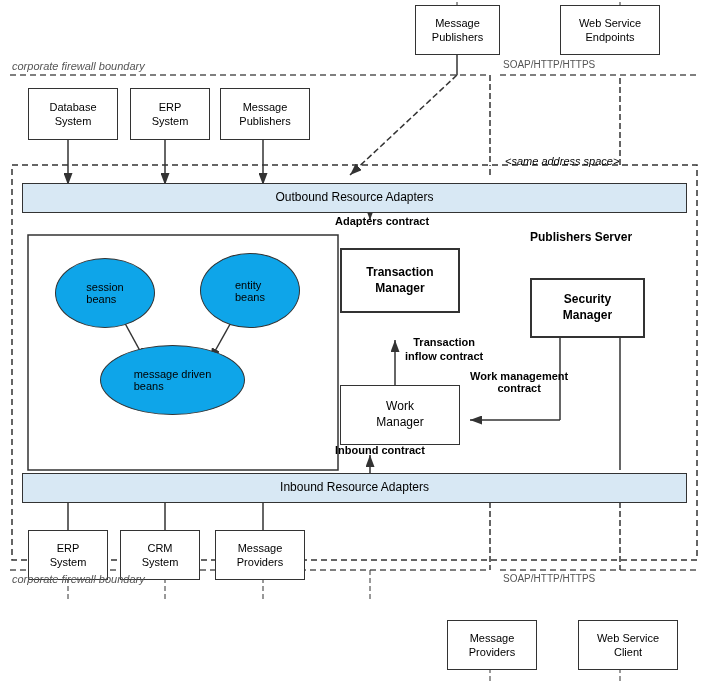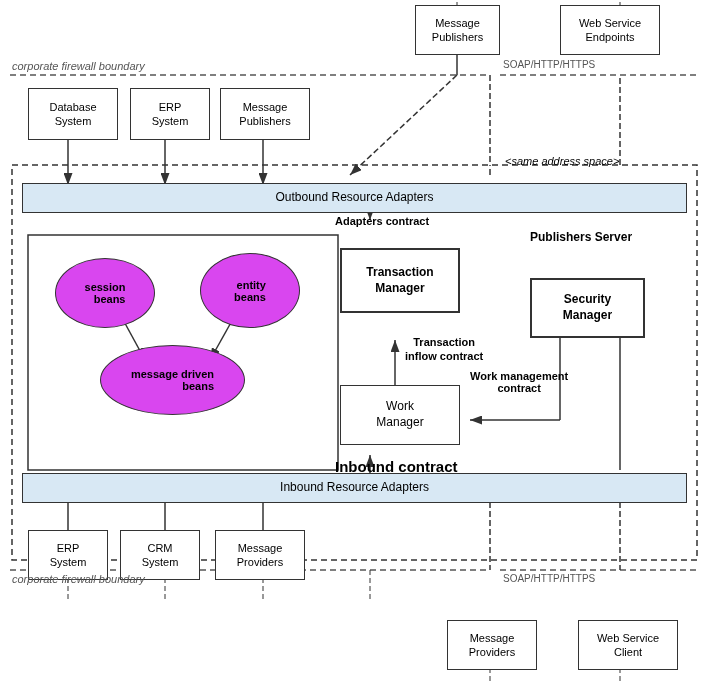--- a/index.html
+++ b/index.html
@@ -33,26 +33,25 @@
 
     .box-light-blue {
       background: #d8e8f4;
     }
 
     
     .ellipse {
       position: absolute;
       border: 1.5px solid #333;
       border-radius: 50%;
-      background: #d946ef;
+      background: #0ea5e9;
       display: flex;
       align-items: center;
       justify-content: center;
-      text-align: right;
-      font-weight: bold;
+      text-align: left;
     }
 
     
     .label {
       position: absolute;
       font-size: 11px;
       text-align: center;
       background: transparent;
     }
 
@@ -193,21 +192,21 @@
   <div class="label" style="left:470px; top:370px; font-size:11px; font-weight:bold;">Work management<br>contract</div>
 
   <div class="label" style="left:65px; top:440px; font-size:12px; font-weight:bold;margin-top:41px;">Application</div>
 
   <div class="ellipse" style="left:55px; top:258px; width:100px; height:70px; font-size:11px;">session<br>beans</div>
 
   <div class="ellipse" style="left:200px; top:253px; width:100px; height:75px; font-size:11px;">entity<br>beans</div>
 
   <div class="ellipse" style="left:100px; top:345px; width:145px; height:70px; font-size:11px;">message driven<br>beans</div>
 
-  <div class="label" style="left:335px; top:458px; font-size:15px; font-weight:bold;">Inbound contract</div>
+  <div class="label" style="left:335px; top:444px; font-size:11px; font-weight:bold;">Inbound contract</div>
 
   <div class="box box-light-blue" style="left:22px; top:473px; width:665px; height:30px; font-size:12px;">
     <span>Inbound Resource Adapters</span>
   </div>
 
   <div class="box" style="left:28px; top:530px; width:80px; height:50px; font-size:11px;">ERP<br>System</div>
 
   <div class="box" style="left:120px; top:530px; width:80px; height:50px; font-size:11px;">CRM<br>System</div>
 
   <div class="box" style="left:215px; top:530px; width:90px; height:50px; font-size:11px;">Message<br>Providers</div>

